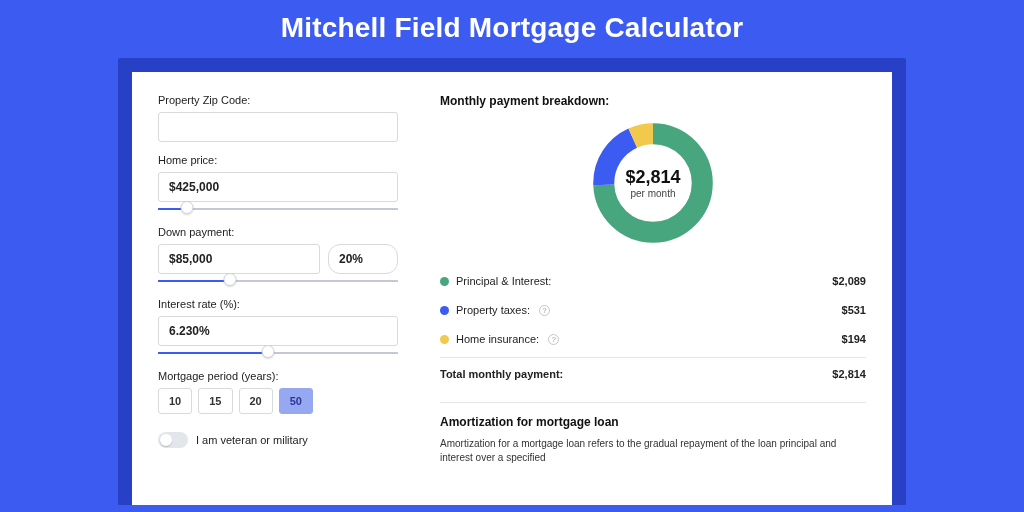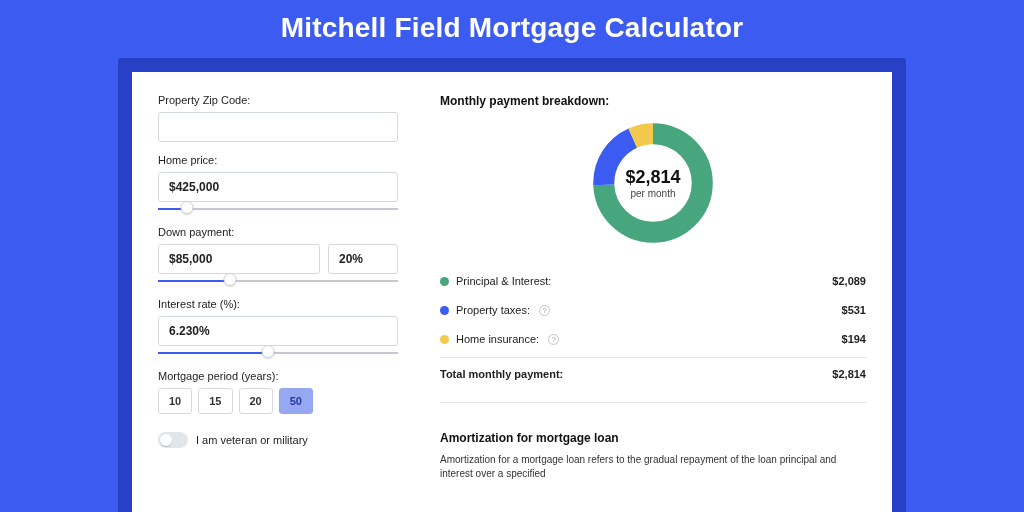--- a/index.html
+++ b/index.html
@@ -50,21 +50,21 @@
     font-size: 12px;
     color: #222;
     background: #fff;
     outline: none;
     font-weight: bold;
   }
   .field { margin-bottom: 12px; }
 
   .two-inputs { display: flex; gap: 8px; }
   .two-inputs .tx.big { flex: 1; }
-  .two-inputs .tx.small { width: 70px; }
+  .two-inputs .tx.small { width: 70px; border-radius: 12px; }
 
   .slider-wrap { position: relative; height: 10px; margin-top: 2px; }
   .slider-line {
     position: absolute; left: 0; top: 4px; height: 2px; background: #c3c8d2;
   }
   .slider-fill {
     position: absolute; left: 0; top: 4px; height: 2px; background: #3b5bf1;
   }
   .slider-knob {
     position: absolute; top: -3px; width: 13px; height: 13px;
@@ -134,21 +134,21 @@
     border: 1px solid #c2c6cf; color: #9aa0ab; font-size: 8px;
     margin-left: 2px; cursor: help;
   }
   .legend-row.total {
     font-weight: 700; border-top: 1px solid #e5e7ec; margin-top: 4px; padding-top: 10px;
   }
   .legend-row.total .val { font-weight: 700; }
   .legend-row .val { font-weight: 600; }
 
   .amort {
-    margin-top: 14px; border-top: 1px solid #e5e7ec; padding-top: 28px;
+    margin-top: 14px; border-top: 1px solid #e5e7ec; padding-top: 12px;
   }
   .amort h3 { font-size: 12px; font-weight: 700; margin-bottom: 8px; }
   .amort p { font-size: 10px; color: #333; line-height: 1.4; margin-top: 7px; }
 </style>
 </head>
 <body>
 
 <div class="page-title">Mitchell Field Mortgage Calculator</div>
 
 <div class="band">

